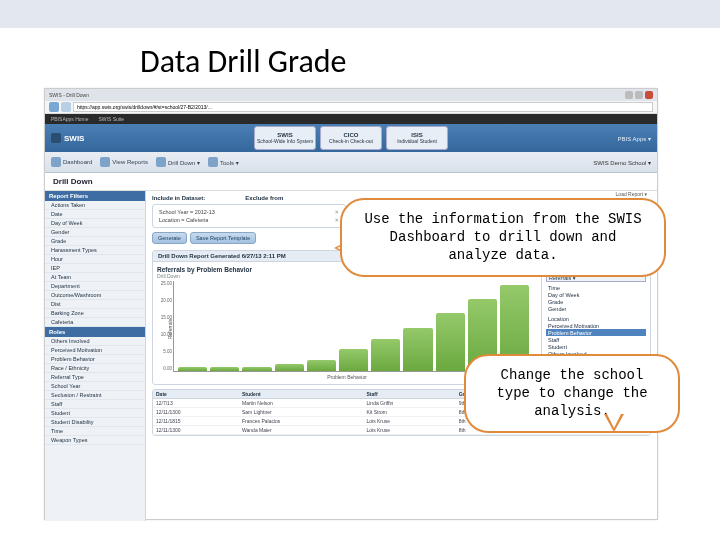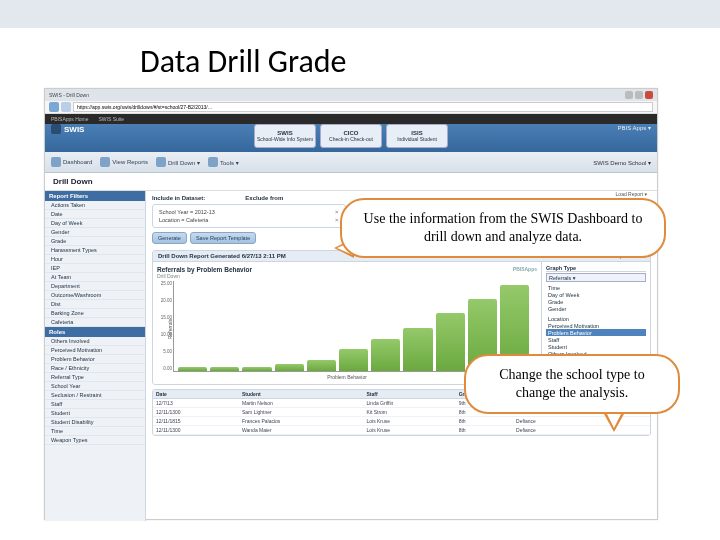--- a/index.html
+++ b/index.html
@@ -11,21 +11,21 @@
 .browserbar{height:12px;background:#dfe4ea;display:flex;align-items:center;font-size:5px;color:#444;padding:0 4px;justify-content:space-between}
 .browserbar .wbtns{display:flex;gap:2px}
 .browserbar .wbtns span{width:8px;height:8px;border-radius:2px;background:#bbb;display:inline-block}
 .browserbar .wbtns span.close{background:#c94c3a}
 .urlbar{height:12px;background:#f6f6f6;display:flex;align-items:center;font-size:5px;color:#555;padding:0 4px;border-bottom:1px solid #ddd}
 .urlbar .arrow{width:10px;height:10px;background:#7aa7d4;border-radius:2px;margin-right:2px}
 .urlbar input{flex:1;border:1px solid #ccc;height:8px;font-size:5px;padding:0 3px;background:#fff}
 
 .blackstrip{height:10px;background:#2a2a2a;font-size:5px;color:#bbb;display:flex;align-items:center;padding:0 6px;gap:10px}
 
-.appheader{height:28px;background:linear-gradient(#4a7fb5,#35679c);display:flex;align-items:flex-start;justify-content:space-between;padding:0 6px;color:#fff}
+.appheader{height:28px;background:linear-gradient(#4a7fb5,#35679c);display:flex;align-items:center;justify-content:space-between;padding:0 6px;color:#fff}
 .appheader .logo{font-size:8px;font-weight:bold;display:flex;align-items:center;gap:3px}
 .appheader .logo::before{content:"";width:10px;height:10px;background:#2a4d72;border-radius:2px}
 .modules{display:flex;gap:4px}
 .modbox{width:60px;height:22px;background:#e8eef5;border:1px solid #aac;border-radius:3px;font-size:5px;color:#234;display:flex;flex-direction:column;align-items:center;justify-content:center;line-height:1.1}
 .modbox b{font-size:6px}
 .rightstuff{font-size:6px;color:#e3ecf5}
 
 .toolbar{height:20px;background:linear-gradient(#e9eef4,#d8e0e9);border-bottom:1px solid #b8c5d3;display:flex;align-items:center;padding:0 6px;gap:8px;font-size:6px;color:#345;justify-content:space-between}
 .toolbar .left{display:flex;gap:8px}
 .tbtn{display:flex;align-items:center;gap:2px}
@@ -64,21 +64,21 @@
 .graphtypes{width:100px;border-left:1px solid #cdd6e0;font-size:5.5px;color:#234;padding:3px 4px}
 .graphtypes .gthead{font-weight:bold;font-size:5.5px;color:#234;margin-bottom:1px;border-bottom:1px solid #cdd6e0}
 .gtitem{padding:0.5px 2px;white-space:nowrap}
 .gtitem.sel{background:#4f83bd;color:#fff}
 .gtdivider{height:3px}
 .tablewrap{margin-top:4px;border:1px solid #cdd6e0;border-radius:3px;font-size:5px}
 .tablewrap table{width:100%;border-collapse:collapse}
 .tablewrap th{background:#e6ecf3;color:#234;font-weight:bold;padding:1px 3px;text-align:left;border-bottom:1px solid #cdd6e0;font-size:5px}
 .tablewrap td{padding:1px 3px;border-bottom:1px solid #eef2f7;color:#445;font-size:5px}
 
-.callout{position:absolute;background:#fff;border:2px solid #e08a3c;border-radius:24px;padding:10px 16px;font-size:14px;color:#000;text-align:center;line-height:1.3;font-family:Liberation Serif, serif}
+.callout{position:absolute;background:#fff;border:2px solid #e08a3c;border-radius:24px;padding:10px 16px;font-size:14px;color:#000;text-align:center;line-height:1.3;font-family:Liberation Mono, monospace}
 .callout.c1{left:340px;top:198px;width:290px}
 .callout.c2{left:464px;top:354px;width:180px}
 .pointer{position:absolute;width:0;height:0}
 .p1{left:334px;top:238px;border-top:10px solid transparent;border-bottom:10px solid transparent;border-right:20px solid #e08a3c}
 .p1::after{content:"";position:absolute;left:3px;top:-7px;border-top:7px solid transparent;border-bottom:7px solid transparent;border-right:16px solid #fff}
 .p2{left:604px;top:414px;border-left:10px solid transparent;border-right:10px solid transparent;border-top:18px solid #e08a3c}
 .p2::after{content:"";position:absolute;left:-7px;top:-18px;border-left:7px solid transparent;border-right:7px solid transparent;border-top:14px solid #fff}
 </style>
 </head>
 <body>

